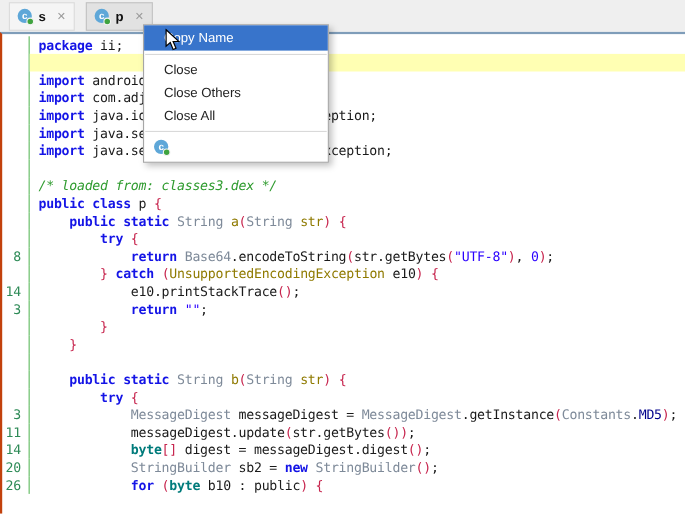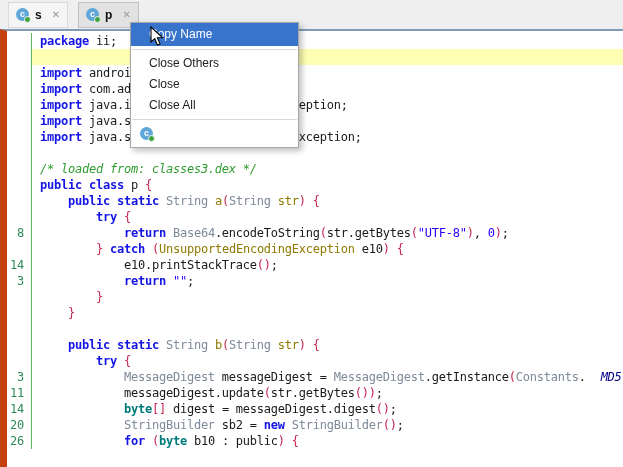--- a/index.html
+++ b/index.html
@@ -17,38 +17,38 @@
   .tclose{font-size:10px;color:#9A9A9A;}
   
   .cicon{position:relative;width:13px;height:13px;border-radius:50%;
     background:var(--icon_blue);display:inline-block;flex:none;}
   .cletter{position:absolute;left:0;top:0;width:13px;height:13px;line-height:13px;
     text-align:center;font-size:9px;font-weight:bold;color:#fff;}
   .gdot{position:absolute;right:-2px;bottom:-2px;width:7px;height:7px;border-radius:50%;
     background:var(--icon_green);border:1px solid #F2F2F2;box-sizing:border-box;}
   
   .editor{position:absolute;left:0;top:29px;width:623px;height:438px;box-sizing:border-box;
-    border-top:2px solid var(--editor_border);border-left:7px solid #c2410c;
+    border-top:2px solid var(--editor_border);border-left:2px solid #c2410c;
     background:#fff;overflow:hidden;}
   .codearea{padding-top:2px;}
   .row{display:flex;height:16px;line-height:16px;white-space:pre;
     font-family:"DejaVu Sans Mono",monospace;font-size:12px;letter-spacing:-0.23px;}
   .gut{width:17px;padding-right:7px;flex:none;text-align:right;color:var(--gutter);
     border-right:1px solid var(--gutterline);}
   .code{flex:1;padding-left:8px;color:var(--pln);}
   .row.hl .code{background:var(--currentline);}
   .t-kw{color:var(--kw);font-weight:bold;}
   .t-prim{color:var(--prim);font-weight:bold;}
   .t-cls{color:var(--cls);text-align:right;}
   .t-gold{color:var(--gold);}
   .t-str{color:var(--str);}
   .t-num{color:var(--num);}
   .t-cmt{color:var(--cmt);font-style:italic;}
   .t-sep{color:var(--sep);}
-  .t-fld{color:var(--fld);font-style:italic;margin-left:15px;}
+  .t-fld{color:var(--fld);}
   .t-pln{color:var(--pln);}
   
   .menu{position:absolute;left:130px;top:22px;width:169px;z-index:20;background:#fff;
     border:1px solid #A6A6A6;box-shadow:3px 3px 6px rgba(0,0,0,.25);
     font-size:12px;color:#222;padding-bottom:2px;box-sizing:border-box;}
   .mitem{height:21px;line-height:21px;padding-left:18px;position:relative;cursor:pointer;}
   .mitem.mhl{background:var(--menuhl);color:#fff;height:23px;line-height:23px;}
   .mitem.withicon{padding-left:30px;height:22px;line-height:22px;}
   .mitem .cicon{position:absolute;left:9px;top:4px;}
   .msep{border-top:1px solid #D9D9D9;margin:3px 1px;}
@@ -103,22 +103,22 @@
       <div class="row"><span class="gut">11</span><span class="code"><span class="t-pln">            messageDigest.update</span><span class="t-sep">(</span><span class="t-pln">str.getBytes</span><span class="t-sep">()</span><span class="t-sep">)</span><span class="t-pln">;</span></span></div>
       <div class="row"><span class="gut">14</span><span class="code"><span class="t-pln">            </span><span class="t-prim">byte</span><span class="t-sep">[]</span><span class="t-pln"> digest = messageDigest.digest</span><span class="t-sep">()</span><span class="t-pln">;</span></span></div>
       <div class="row"><span class="gut">20</span><span class="code"><span class="t-pln">            </span><span class="t-cls">StringBuilder</span><span class="t-pln"> sb2 = </span><span class="t-kw">new</span><span class="t-pln"> </span><span class="t-cls">StringBuilder</span><span class="t-sep">()</span><span class="t-pln">;</span></span></div>
       <div class="row"><span class="gut">26</span><span class="code"><span class="t-pln">            </span><span class="t-kw">for</span><span class="t-pln"> </span><span class="t-sep">(</span><span class="t-prim">byte</span><span class="t-pln"> b10 : public</span><span class="t-sep">)</span><span class="t-pln"> </span><span class="t-sep">{</span></span></div>
     </div>
 </div>
 
 <div class="menu">
     <div class="mitem mhl"><span>Copy Name</span></div>
     <div class="msep"></div>
+    <div class="mitem"><span>Close</span></div>
     <div class="mitem"><span>Close Others</span></div>
-    <div class="mitem"><span>Close</span></div>
     <div class="mitem"><span>Close All</span></div>
     <div class="msep"></div>
     <div class="mitem withicon"><span class="cicon">
         <span class="cletter">c</span>
         <span class="gdot"></span>
       </span></div>
   </div>
 
 <svg class="cursor" width="14" height="21" viewBox="0 0 14 21">
   <path d="M1 1 L1 16 L4.8 12.6 L7.4 19 L10 17.9 L7.4 11.7 L12.5 11.6 Z" fill="#ffffff" stroke="#000000" stroke-width="1.1"></path>

